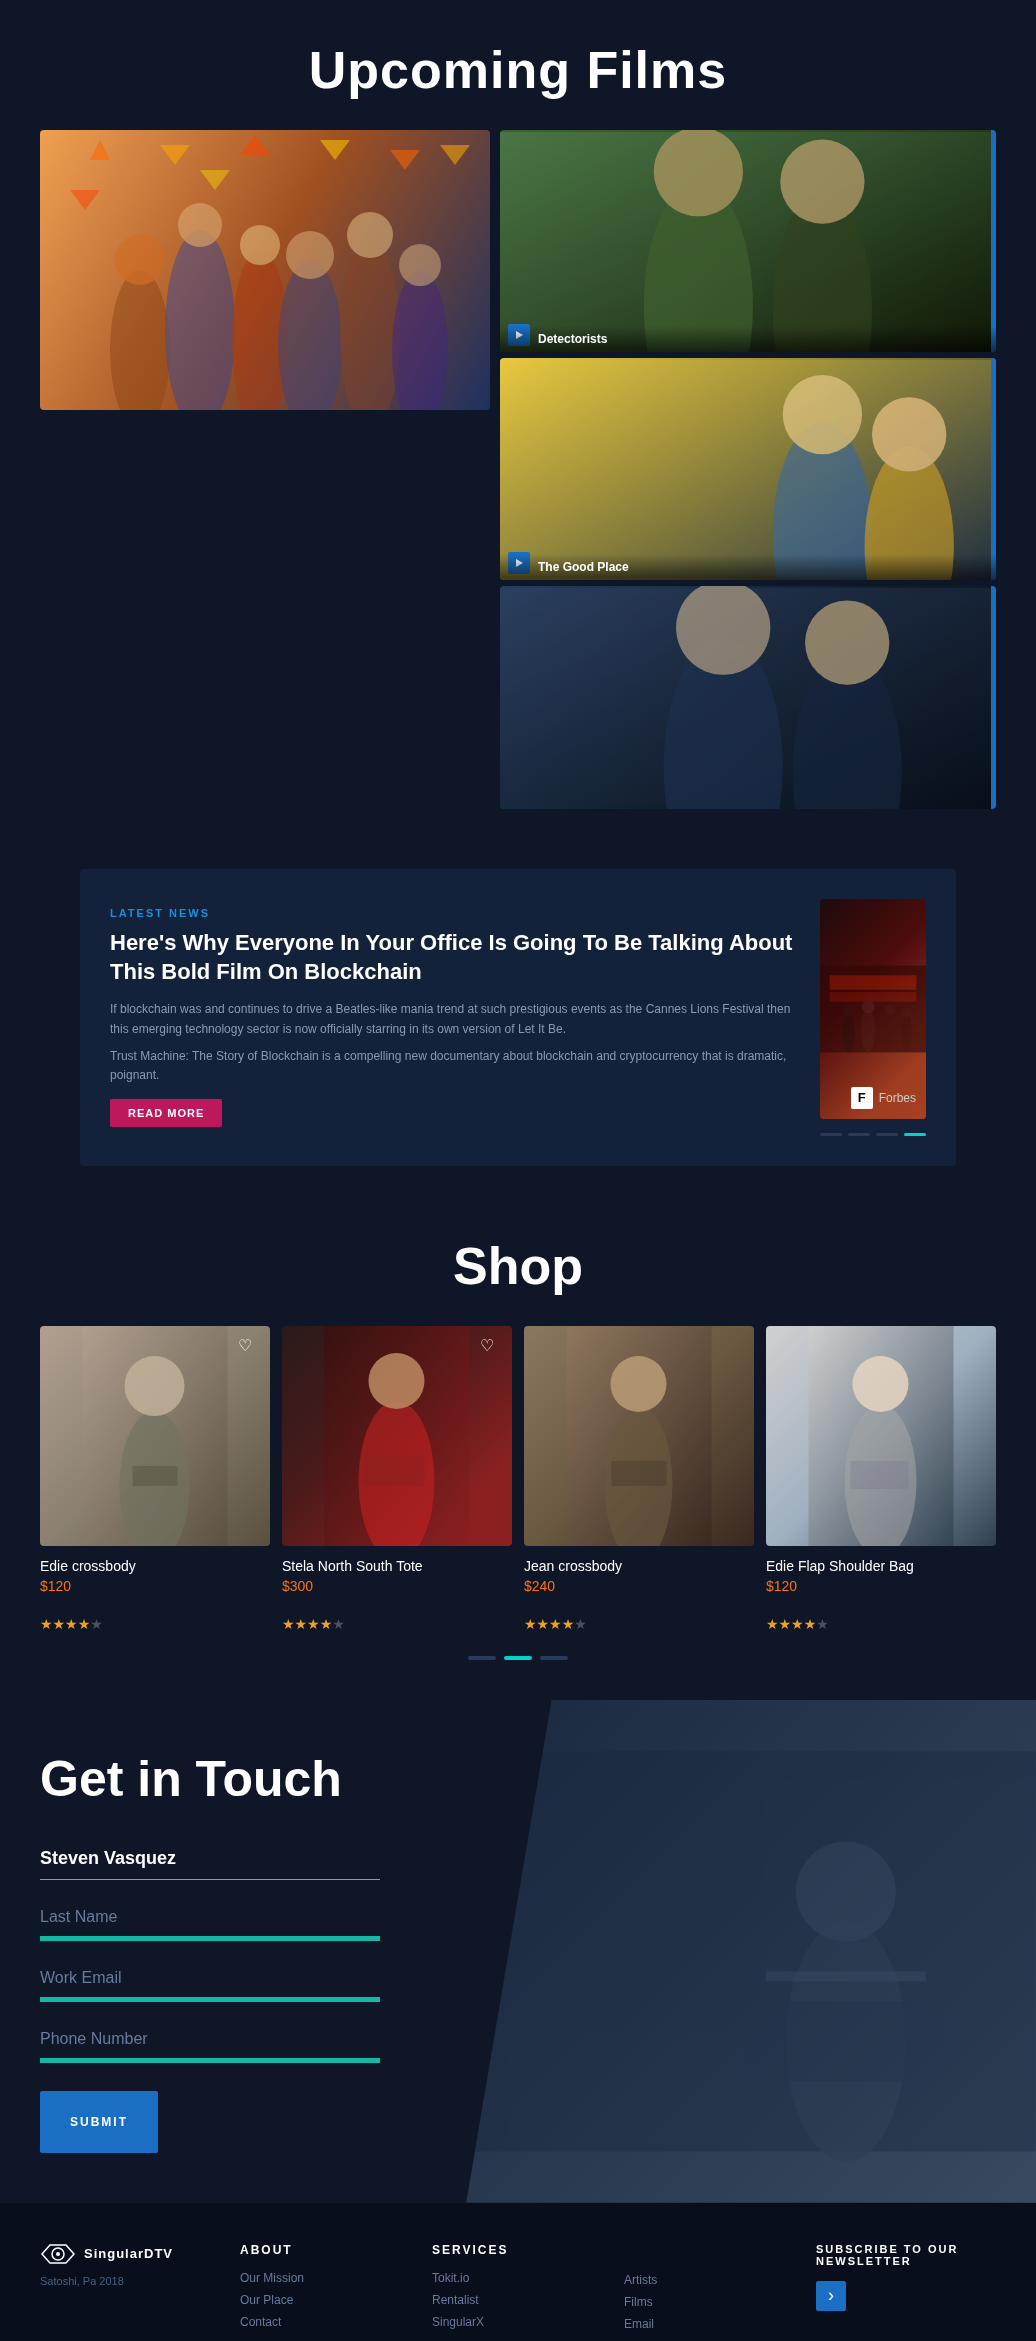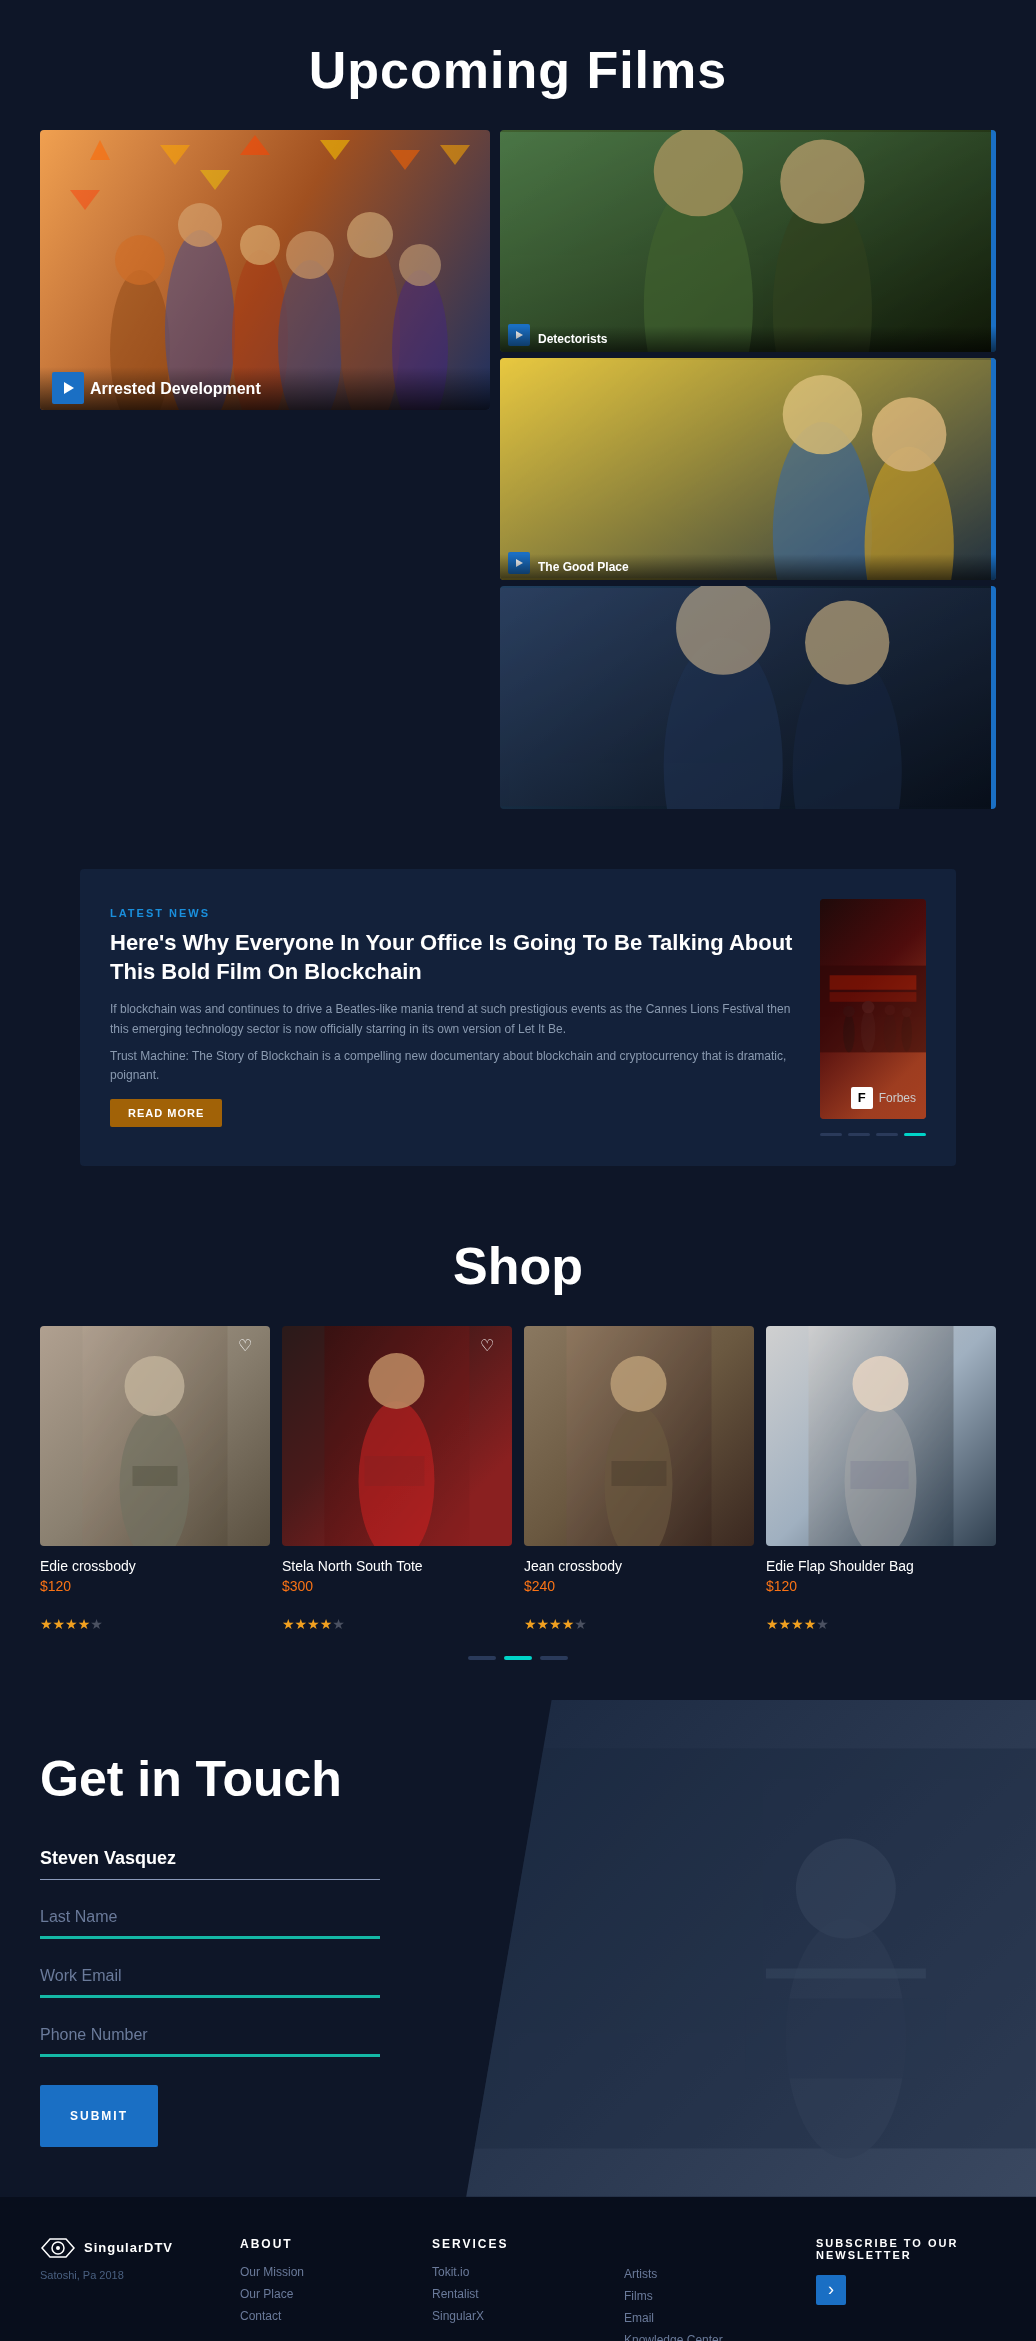--- a/index.html
+++ b/index.html
@@ -156,21 +156,21 @@
       margin-bottom: 14px;
     }
     .news-body {
       font-size: 12px;
       color: #8a9ab0;
       line-height: 1.6;
       margin-bottom: 14px;
     }
     .news-body p + p { margin-top: 8px; }
     .read-more-btn {
-      background: #a16207;
+      background: #be185d;
       color: #fff;
       border: none;
       padding: 8px 18px;
       font-size: 11px;
       font-weight: 700;
       letter-spacing: 1px;
       text-transform: uppercase;
       cursor: pointer;
       border-radius: 2px;
     }
@@ -323,21 +323,21 @@
       font-size: 50px;
       font-weight: 900;
       color: #fff;
       margin-bottom: 30px;
     }
     .contact-form {
       max-width: 340px;
     }
     .form-field {
       border: none;
-      border-bottom: 3px solid #14b8a6;
+      border-bottom: 5px solid #14b8a6;
       background: transparent;
       color: #fff;
       font-size: 16px;
       padding: 10px 0;
       width: 100%;
       margin-bottom: 18px;
       outline: none;
     }
     .form-field::placeholder { color: #6a7a9a; }
     .form-field.active-field {
@@ -489,25 +489,20 @@
 
           <polygon points="50,30 60,10 70,30" fill="#ff6600" opacity="0.9"></polygon>
           <polygon points="120,15 135,35 150,15" fill="#ffaa00" opacity="0.9"></polygon>
           <polygon points="200,25 215,5 230,25" fill="#ff4400" opacity="0.9"></polygon>
           <polygon points="280,10 295,30 310,10" fill="#ffcc00" opacity="0.9"></polygon>
           <polygon points="350,20 365,40 380,20" fill="#ff6600" opacity="0.9"></polygon>
           <polygon points="400,15 415,35 430,15" fill="#ffaa00" opacity="0.9"></polygon>
           <polygon points="30,60 45,80 60,60" fill="#ff3300" opacity="0.7"></polygon>
           <polygon points="160,40 175,60 190,40" fill="#ffdd00" opacity="0.7"></polygon>
         </svg>
-      </div>
-      <div class="film-main-label">
-        <div class="play-btn"></div>
-        <span class="film-main-title">Arrested
-Development</span>
       </div>
     </div>
 
     <div class="film-side">
       <div class="film-side-item">
         <div class="detectorists-scene">
           <svg viewBox="0 0 200 88" style="width:100%;height:100%;opacity:0.7">
             <rect x="0" y="0" width="200" height="88" fill="url(#grad2)"></rect>
             <defs>
                 <linearGradient id="grad2" x1="0" y1="0" x2="1" y2="1">

